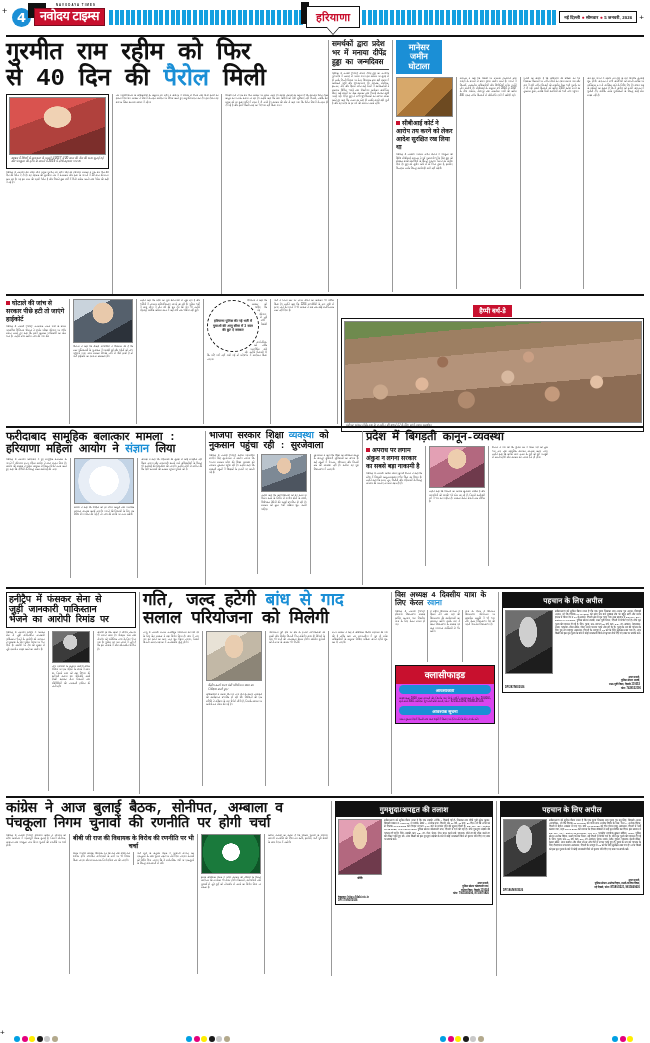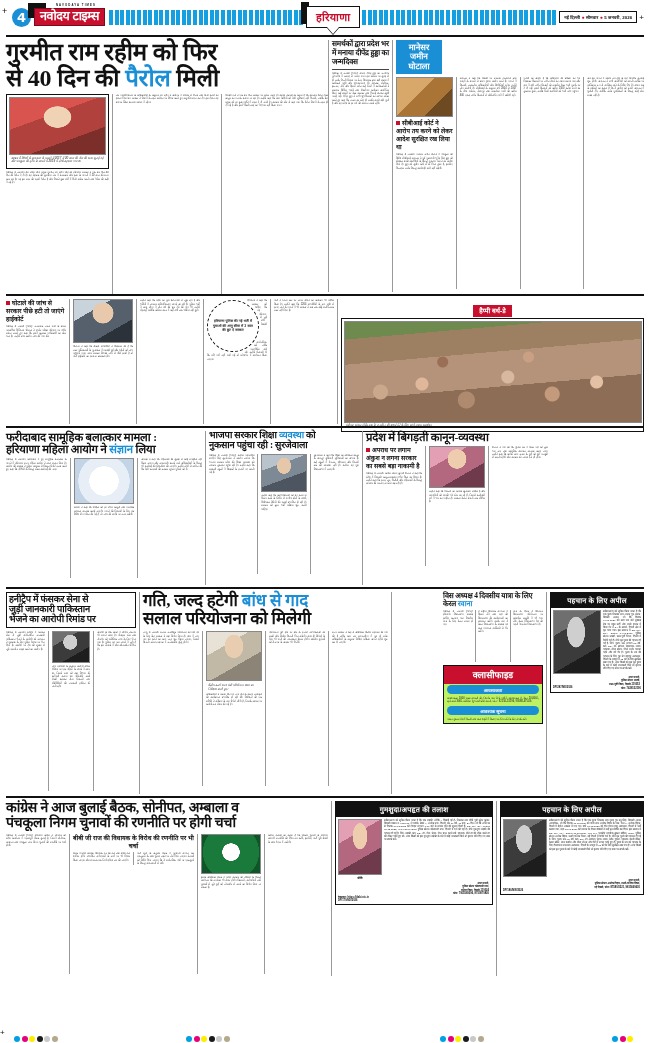--- a/index.html
+++ b/index.html
@@ -66,21 +66,21 @@
     white-space:nowrap;background:#fff;letter-spacing:0.1px;
   }
   .dot-red{color:#c8102e;font-size:5px;}
   .mast-end{font-size:8px;margin-left:2px;color:#111;}
 
   .topline{height:2.2px;background:#111;margin-top:1px;}
 
   
   .hl{
     font-weight:bold;color:#111;line-height:1.06;letter-spacing:-0.2px;
-    font-family:Liberation Serif, serif;
+    font-family:Liberation Mono, monospace;
   }
   .hl .hi{color:#1b8fd6;}
   .hl-xxl{font-size:24px;}
   .hl-xl{font-size:17px;}
   .hl-l{font-size:14px;}
   .hl-m{font-size:11.4px;}
   .hl-s{font-size:9.4px;}
   .hl-xs{font-size:7.4px;}
 
   .subbar{
@@ -156,21 +156,21 @@
   }
   .ph-green{
     background:radial-gradient(circle at 50% 45%,#ffffff 0 24%,#1a7a3c 25% 78%,#0f5528 79% 100%);
   }
 
   .adbox{border:1px solid #111;background:#fff;box-sizing:border-box;}
   .adtitle{background:#111;color:#fff;font-weight:bold;font-size:7.2px;text-align:center;padding:2px 0 2.6px;letter-spacing:0.2px;}
   .adtxt{font-size:2.5px;line-height:3.2px;text-align:justify;color:#1a1a1a;padding:2px;}
   .adfoot{font-size:2.6px;font-weight:bold;display:flex;justify-content:space-between;padding:0 2px 2px;}
 
-  .classified-box{border:1.2px solid #111;background:#bef264;}
+  .classified-box{border:1.2px solid #111;background:#d946ef;}
   .cl-title{background:#c8102e;color:#fff;font-weight:bold;font-size:9px;text-align:center;padding:2px 0 3px;}
   .cl-sub{background:#1b8fd6;color:#fff;font-weight:bold;font-size:4.4px;text-align:center;padding:1.2px 0;margin:1.5px 3px;border-radius:6px;}
   .cl-txt{font-size:2.6px;line-height:3.3px;text-align:justify;padding:1.5px 3px;}
 
   .circ-note{
     width:52px;height:52px;border-radius:50%;border:1px dashed #111;
     display:flex;align-items:center;justify-content:center;text-align:center;
     font-size:3.4px;font-weight:bold;line-height:1.35;padding:4px;box-sizing:border-box;
     float:left;shape-outside:circle(50%);margin:1px 2px 1px 0;
   }
@@ -414,21 +414,21 @@
         </div>
         <div class="vsep"></div>
         <div style="width:58px;padding:0 3px;" class="txt">परियोजना पूरी होने पर क्षेत्र के हजारों उपभोक्ताओं को सस्ती और निर्बाध बिजली मिल सकेगी। साथ ही सिंचाई के लिए भी पानी की उपलब्धता बेहतर होगी। स्थानीय युवाओं को रोजगार के अवसर भी मिलेंगे।</div>
         <div class="vsep"></div>
         <div style="width:58px;padding-left:3px;" class="txt">राज्य सरकार ने केंद्र से अतिरिक्त वित्तीय सहायता की मांग की है ताकि काम तय समय-सीमा में पूरा हो सके। अधिकारियों के अनुसार निविदा प्रक्रिया अगले महीने शुरू कर दी जाएगी।</div>
       </div>
     </div>
 
     <div class="vsep"></div>
 
-    <div style="width:100px;padding:0 3px;margin-left:48px;">
+    <div style="width:100px;padding:0 3px;">
       <div class="hl hl-xs">
         <span>विस अध्यक्ष 4 दिवसीय यात्रा के लिए केरल </span><span class="hi">रवाना</span>
       </div>
       <div class="row" style="margin-top:2px;height:52px;">
         <div style="width:31px;padding-right:2px;" class="txt">चंडीगढ़, 4 जनवरी (भाषा): हरियाणा विधानसभा अध्यक्ष हरविंद्र कल्याण चार दिवसीय यात्रा के लिए केरल रवाना हो गए।</div>
         <div class="vsep"></div>
         <div style="width:31px;padding:0 2px;" class="txt">वे राष्ट्रीय विधायक सम्मेलन में हिस्सा लेंगे तथा वहां की विधानसभा की कार्यप्रणाली का अध्ययन करेंगे। इसके बाद वे केरल विधानसभा के अध्यक्ष एवं अन्य गणमान्य व्यक्तियों से भेंट करेंगे।</div>
         <div class="vsep"></div>
         <div style="width:31px;padding-left:2px;" class="txt">यात्रा के दौरान वे डिजिटल विधानसभा परियोजना पर आधारित प्रस्तुति में भी भाग लेंगे। केरल विधानसभा देश की पहली पेपरलेस विधानसभा है।</div>
       </div>

